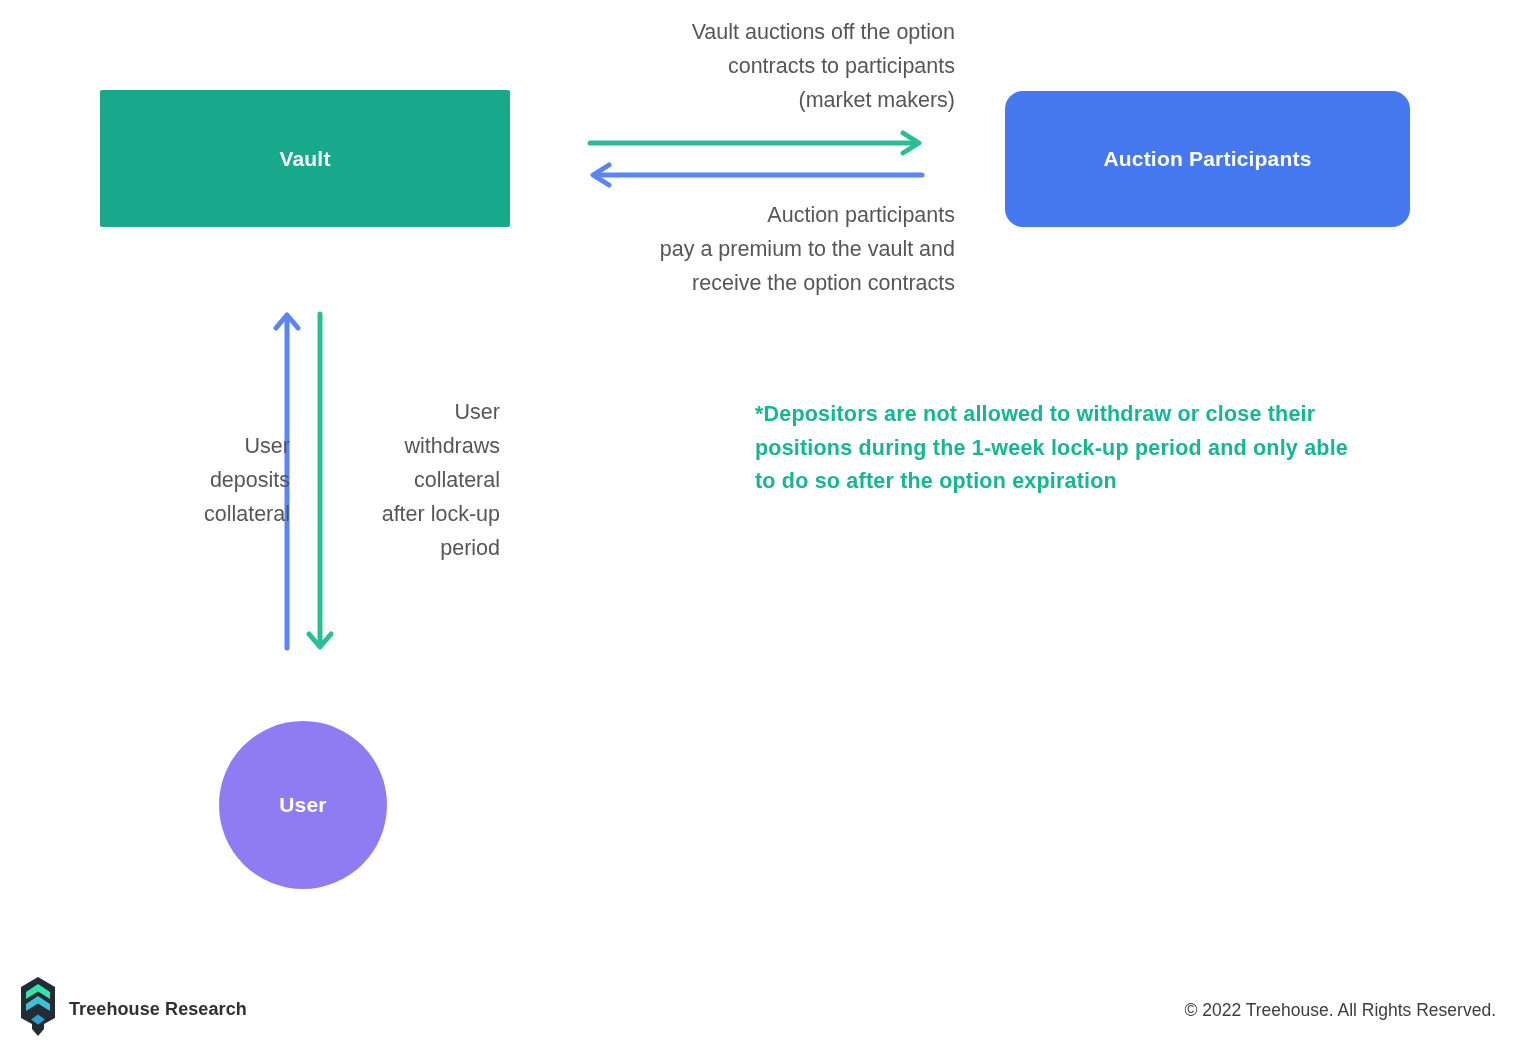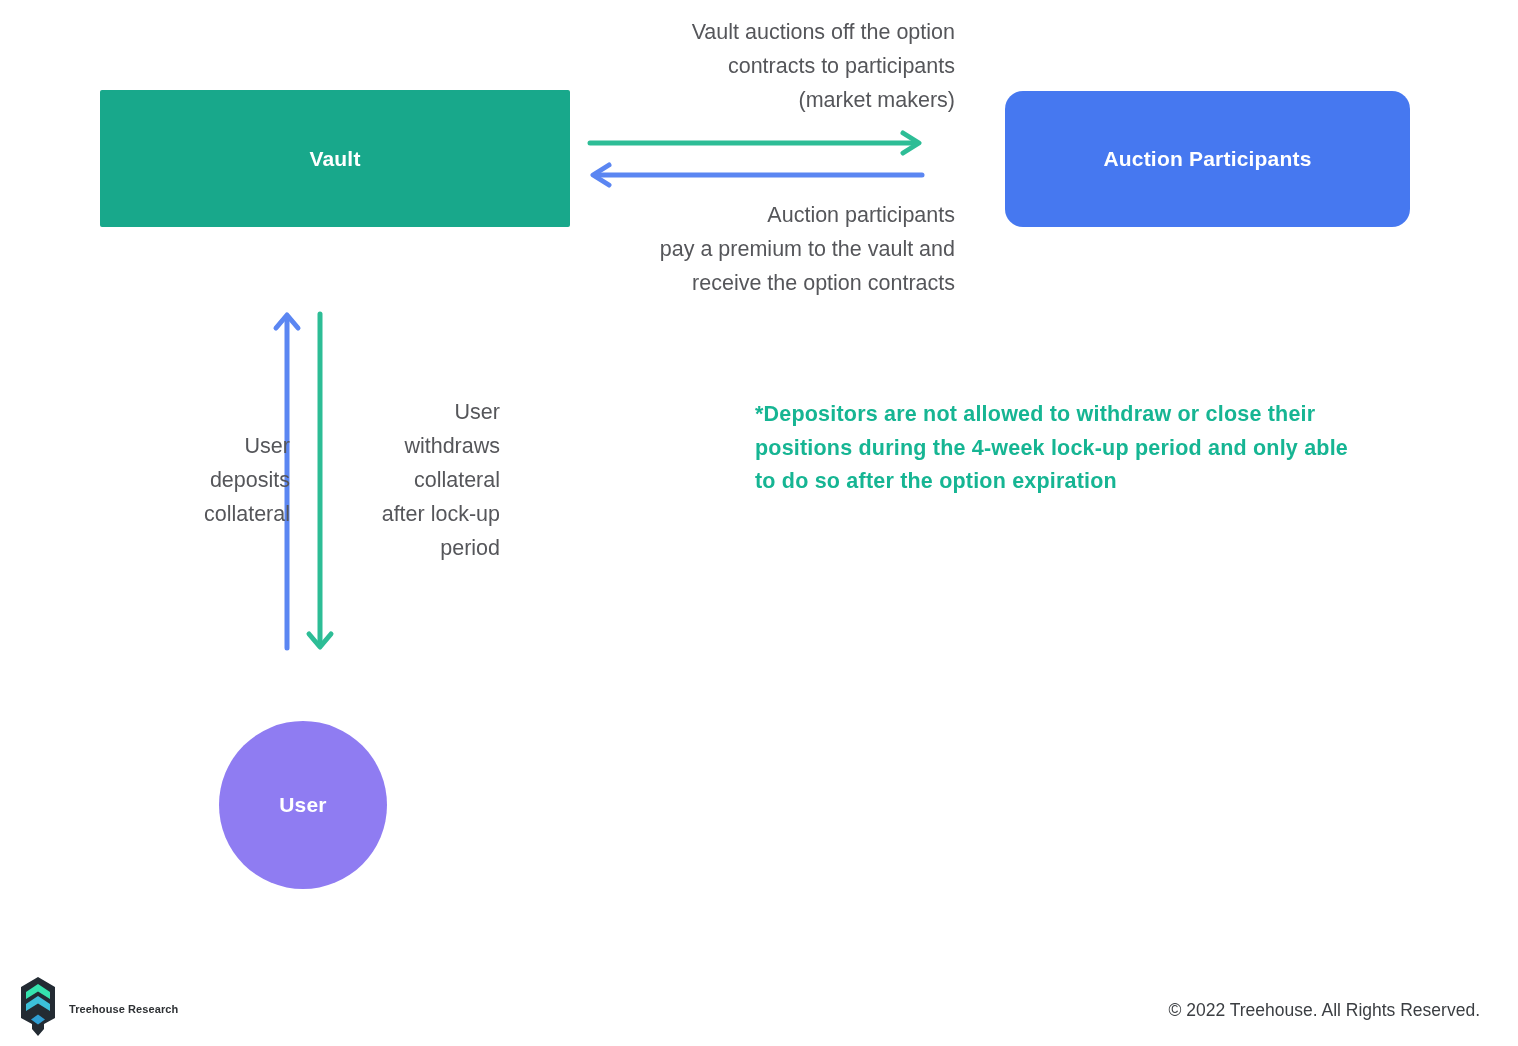--- a/index.html
+++ b/index.html
@@ -3,21 +3,21 @@
 <meta charset="utf-8">
 <style>
   html,body{margin:0;padding:0;background:#ffffff;}
   .canvas{
     position:relative;width:1518px;height:1046px;background:#ffffff;
     font-family:"Liberation Sans",sans-serif;overflow:hidden;
   }
   
   .node{position:absolute;display:flex;align-items:center;justify-content:center;
         color:#ffffff;font-weight:700;font-size:21px;letter-spacing:.2px;}
-  .node-vault{left:100px;top:90px;width:470px;height:137px;background:var(--vault-green);border-radius:2px;}
+  .node-vault{left:100px;top:90px;width:410px;height:137px;background:var(--vault-green);border-radius:2px;}
   .node-auction{left:1005px;top:91px;width:405px;height:136px;background:var(--auction-blue);border-radius:18px;}
   .node-user{left:219px;top:721px;width:168px;height:168px;background:var(--user-purple);border-radius:50%;}
   
   .flow-text{position:absolute;color:var(--text-gray);font-size:21.5px;line-height:34px;
              text-align:right;white-space:pre-line;}
   .flow-top{left:555px;top:15px;width:400px;}
   .flow-bottom{left:555px;top:198px;width:400px;}
   .flow-deposit{left:120px;top:429px;width:170px;}
   .flow-withdraw{left:340px;top:395px;width:160px;}
   
@@ -25,22 +25,22 @@
   .h-arrows{left:586px;top:130px;}
   .v-arrows{left:268px;top:310px;}
   .arrow{fill:none;stroke-width:5;stroke-linecap:round;stroke-linejoin:round;}
   .arrow-green{stroke:var(--arrow-green);}
   .arrow-blue{stroke:var(--arrow-blue);}
   
   .note{position:absolute;left:755px;top:398px;width:690px;color:var(--note-green);
         font-size:21.5px;line-height:33.5px;font-weight:700;white-space:pre-line;letter-spacing:.2px;}
   
   .brand{position:absolute;left:18px;top:976px;display:flex;align-items:center;gap:11px;}
-  .brand-name{color:#2e3134;font-size:11px;font-weight:700;letter-spacing:.1px;}
-  .copyright{position:absolute;right:38px;top:1000px;color:#3b3e42;font-size:17.5px;}
+  .brand-name{color:#2e3134;font-size:18px;font-weight:700;letter-spacing:.1px;}
+  .copyright{position:absolute;right:22px;top:1000px;color:#3b3e42;font-size:17.5px;}
 </style>
 </head>
 <body>
 
 <div class="canvas">
 
   <div class="node node-vault">
     <span>Vault</span>
   </div>
 
@@ -81,21 +81,21 @@
   <div class="flow-text flow-deposit">User
 deposits
 collateral</div>
   <div class="flow-text flow-withdraw">User
 withdraws
 collateral
 after lock-up
 period</div>
 
   <div class="note">*Depositors are not allowed to withdraw or close their
-positions during the 4-week lock-up period and only able
+positions during the 1-week lock-up period and only able
 to do so after the option expiration</div>
 
   <div class="node node-user">
     <span>User</span>
   </div>
 
   <div class="brand">
     <svg width="40" height="66" viewBox="0 0 40 66">
       <path d="M20,1 L37,11 V42 L26,48 V53 L20,60 L14,53 V48 L3,42 V11 Z" fill="#232b33"></path>
       <polygon points="20,8 32,16 32,23 20,15.5 8,23 8,16" fill="#35e3ae"></polygon>

